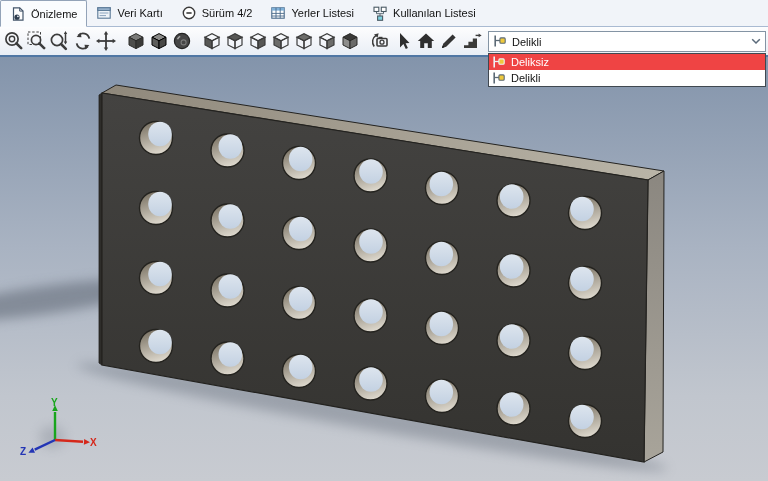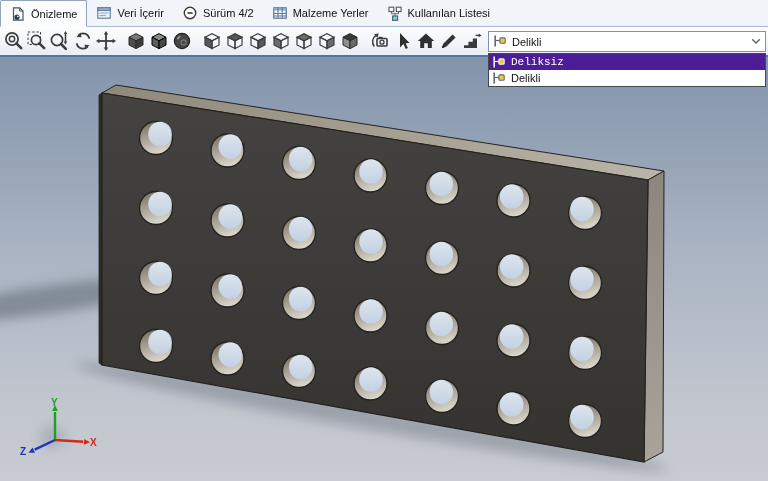--- a/index.html
+++ b/index.html
@@ -29,21 +29,21 @@
     position:absolute;left:488px;top:31px;width:278px;height:21px;box-sizing:border-box;
     background:#fff;border:1px solid #8494a4;display:flex;align-items:center;gap:5px;
     padding:0 4px;font-size:11px;color:#111;z-index:5;
   }
   .combo .chev{margin-left:auto;display:flex;align-items:center;}
   .droplist{
     position:absolute;left:488px;top:53px;width:278px;box-sizing:border-box;
     background:#fff;border:1px solid #404850;z-index:6;
   }
   .dropitem{height:16px;display:flex;align-items:center;gap:5px;padding:0 3px;font-size:11px;color:#111;}
-  .dropitem.hl{background:#4c1d95;color:#fff;font-family:Liberation Mono, monospace;}
+  .dropitem.hl{background:#ef4444;color:#fff;}
 </style>
 </head>
 <body>
 
 <div class="tabbar">
     <div class="tab active">
       <svg width="16" height="16" viewBox="0 0 16 16">
         <path d="M3.5,1.8 h6.2 l3.3,3.3 v9.1 h-9.5 z" fill="#fdfdfd" stroke="#44566b" stroke-width="1.2"></path>
         <path d="M9.7,1.8 v3.3 h3.3" fill="none" stroke="#44566b" stroke-width="1"></path>
         <circle cx="7" cy="11.2" r="2.6" fill="#2e3d4e"></circle>
@@ -51,39 +51,39 @@
       </svg>
       <span>Önizleme</span>
     </div>
     <div class="tab">
       <svg width="16" height="16" viewBox="0 0 16 16">
         <rect x="1.8" y="2.8" width="12.4" height="10.4" fill="#eef3f8" stroke="#5a7896" stroke-width="1.1"></rect>
         <rect x="1.8" y="2.8" width="12.4" height="2.6" fill="#9fb9d4" stroke="#5a7896" stroke-width="1.1"></rect>
         <line x1="3.6" y1="8" x2="12.4" y2="8" stroke="#8ba3bc" stroke-width="1"></line>
         <line x1="3.6" y1="10.6" x2="10" y2="10.6" stroke="#8ba3bc" stroke-width="1"></line>
       </svg>
-      <span>Veri İçerir</span>
+      <span>Veri Kartı</span>
     </div>
     <div class="tab">
       <svg width="16" height="16" viewBox="0 0 16 16">
         <circle cx="8" cy="8" r="5.7" fill="#fff" stroke="#3a3a3a" stroke-width="1.4"></circle>
         <line x1="5.4" y1="8" x2="10.6" y2="8" stroke="#3a3a3a" stroke-width="1.6"></line>
       </svg>
       <span>Sürüm 4/2</span>
     </div>
     <div class="tab">
       <svg width="16" height="16" viewBox="0 0 16 16">
         <rect x="1.8" y="2.8" width="12.4" height="10.4" fill="#fff" stroke="#4a6a8a" stroke-width="1.1"></rect>
         <rect x="1.8" y="2.8" width="12.4" height="2.8" fill="#7fb0d8"></rect>
         <line x1="1.8" y1="8.4" x2="14.2" y2="8.4" stroke="#4a6a8a" stroke-width="0.9"></line>
         <line x1="1.8" y1="11" x2="14.2" y2="11" stroke="#4a6a8a" stroke-width="0.9"></line>
         <line x1="6" y1="2.8" x2="6" y2="13.2" stroke="#4a6a8a" stroke-width="0.9"></line>
         <line x1="10.2" y1="2.8" x2="10.2" y2="13.2" stroke="#4a6a8a" stroke-width="0.9"></line>
       </svg>
-      <span>Malzeme Yerler</span>
+      <span>Yerler Listesi</span>
     </div>
     <div class="tab">
       <svg width="16" height="16" viewBox="0 0 16 16">
         <path d="M4.5,6.5 v2.2 h7 v-2.2 M8,8.7 v2.3" fill="none" stroke="#5a6a74" stroke-width="1"></path>
         <rect x="2" y="2.2" width="4.8" height="4.3" fill="#fff" stroke="#4a5a64" stroke-width="1.1"></rect>
         <rect x="9.3" y="2.2" width="4.8" height="4.3" fill="#fff" stroke="#4a5a64" stroke-width="1.1"></rect>
         <rect x="5.6" y="11" width="5" height="4.3" fill="#7ed0de" stroke="#4a5a64" stroke-width="1.1"></rect>
       </svg>
       <span>Kullanılan Listesi</span>
     </div>

